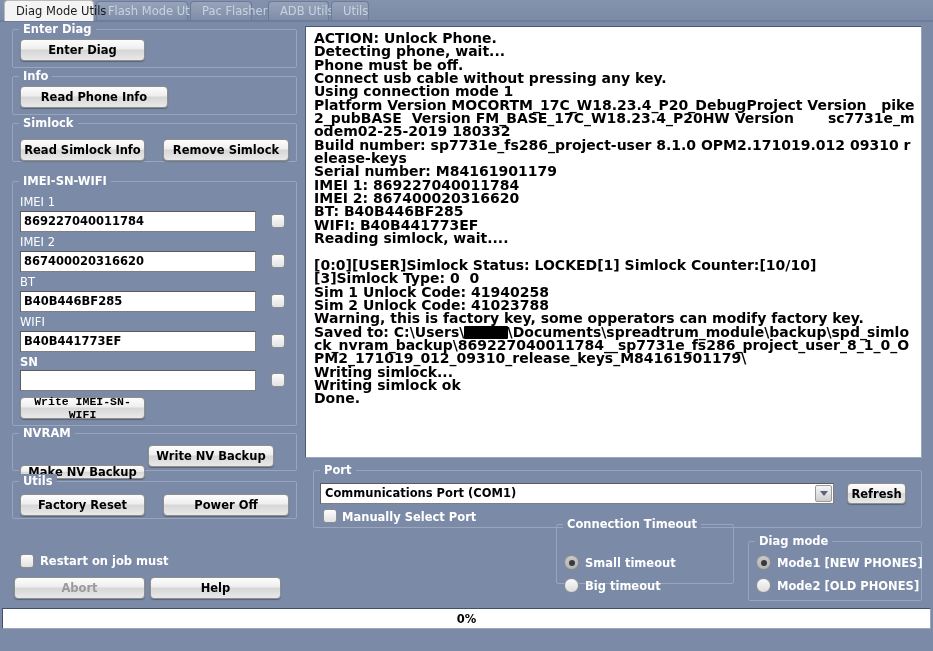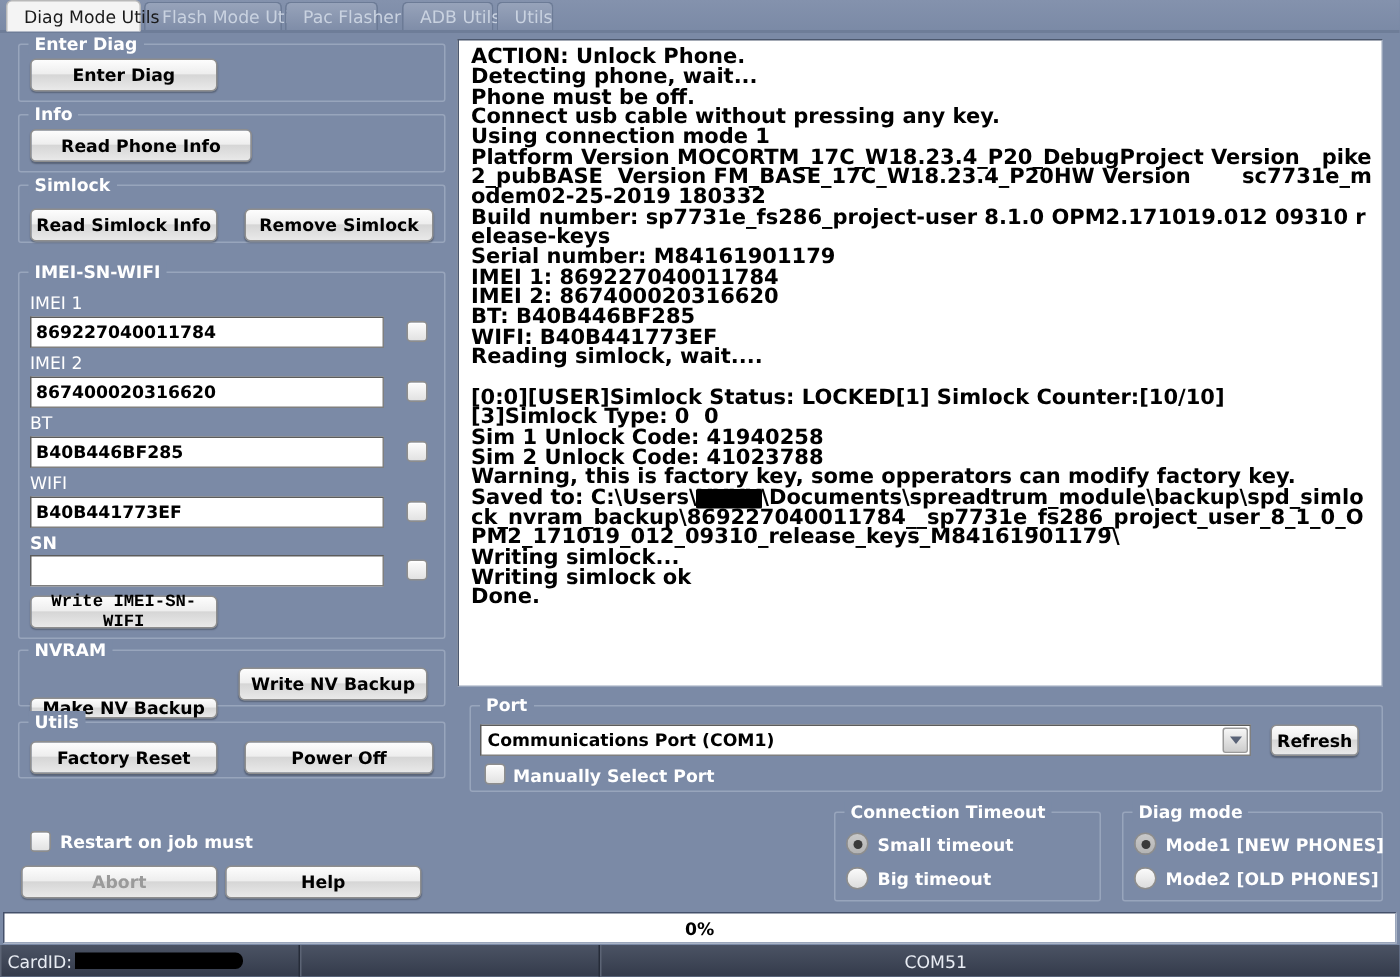--- a/index.html
+++ b/index.html
@@ -176,21 +176,21 @@
   <div class="btn" style="left:20px;top:397px;width:125px;height:22px;font-family:Liberation Mono, monospace;">
       <span>Write IMEI-SN-WIFI</span>
     </div>
 
   <div class="gb" style="left:12px;top:433px;width:285px;height:38px;">
     <div class="cap">NVRAM</div>
   </div>
   <div class="btn" style="left:20px;top:465px;width:125px;height:14px;">
       <span>Make NV Backup</span>
     </div>
-  <div class="btn" style="left:159px;top:445px;width:126px;height:22px;">
+  <div class="btn" style="left:148px;top:445px;width:126px;height:22px;">
       <span>Write NV Backup</span>
     </div>
 
   <div class="gb" style="left:12px;top:481px;width:285px;height:38px;">
     <div class="cap">Utils</div>
   </div>
   <div class="btn" style="left:20px;top:494px;width:125px;height:22px;">
       <span>Factory Reset</span>
     </div>
   <div class="btn" style="left:163px;top:494px;width:126px;height:22px;">
@@ -241,46 +241,34 @@
     <span class="arrow">
         <i></i>
       </span>
   </div>
   <div class="btn" style="left:847px;top:483px;width:59px;height:21px;">
       <span>Refresh</span>
     </div>
   <div class="cbx" style="left:323px;top:509px;"></div>
   <div class="lbl" style="left:342px;top:510px;font-weight:bold;">Manually Select Port</div>
 
-  <div class="gb" style="left:556px;top:541px;width:178px;height:60px;">
+  <div class="gb" style="left:556px;top:524px;width:178px;height:60px;">
     <div class="cap">Connection Timeout</div>
   </div>
   <div class="rdo on" style="left:564px;top:555px;"></div>
   <div class="lbl" style="left:585px;top:556px;font-weight:bold;">Small timeout</div>
   <div class="rdo" style="left:564px;top:578px;"></div>
   <div class="lbl" style="left:585px;top:579px;font-weight:bold;">Big timeout</div>
 
   <div class="gb" style="left:748px;top:541px;width:174px;height:60px;">
     <div class="cap">Diag mode</div>
   </div>
   <div class="rdo on" style="left:756px;top:555px;"></div>
   <div class="lbl" style="left:777px;top:556px;font-weight:bold;">Mode1  [NEW PHONES]</div>
   <div class="rdo" style="left:756px;top:578px;"></div>
   <div class="lbl" style="left:777px;top:579px;font-weight:bold;">Mode2 [OLD PHONES]</div>
 
   <div id="progress">
     <span>0%</span>
   </div>
 
-  <div id="statusbar">
-    <div class="sbcell" style="width:200px;">
-      <span>CardID:</span>
-        <span class="cardbar" style="width:112px;margin-left:2px;"></span>
-    </div>
-    <div class="sbcell" style="width:200px;">
-      <span></span>
-    </div>
-    <div class="sbcell" style="width:533px;border-right:none;">
-      <span style="margin-left:198px;">COM51</span>
-    </div>
-  </div>
 
 </div>
 
 </body></html>

